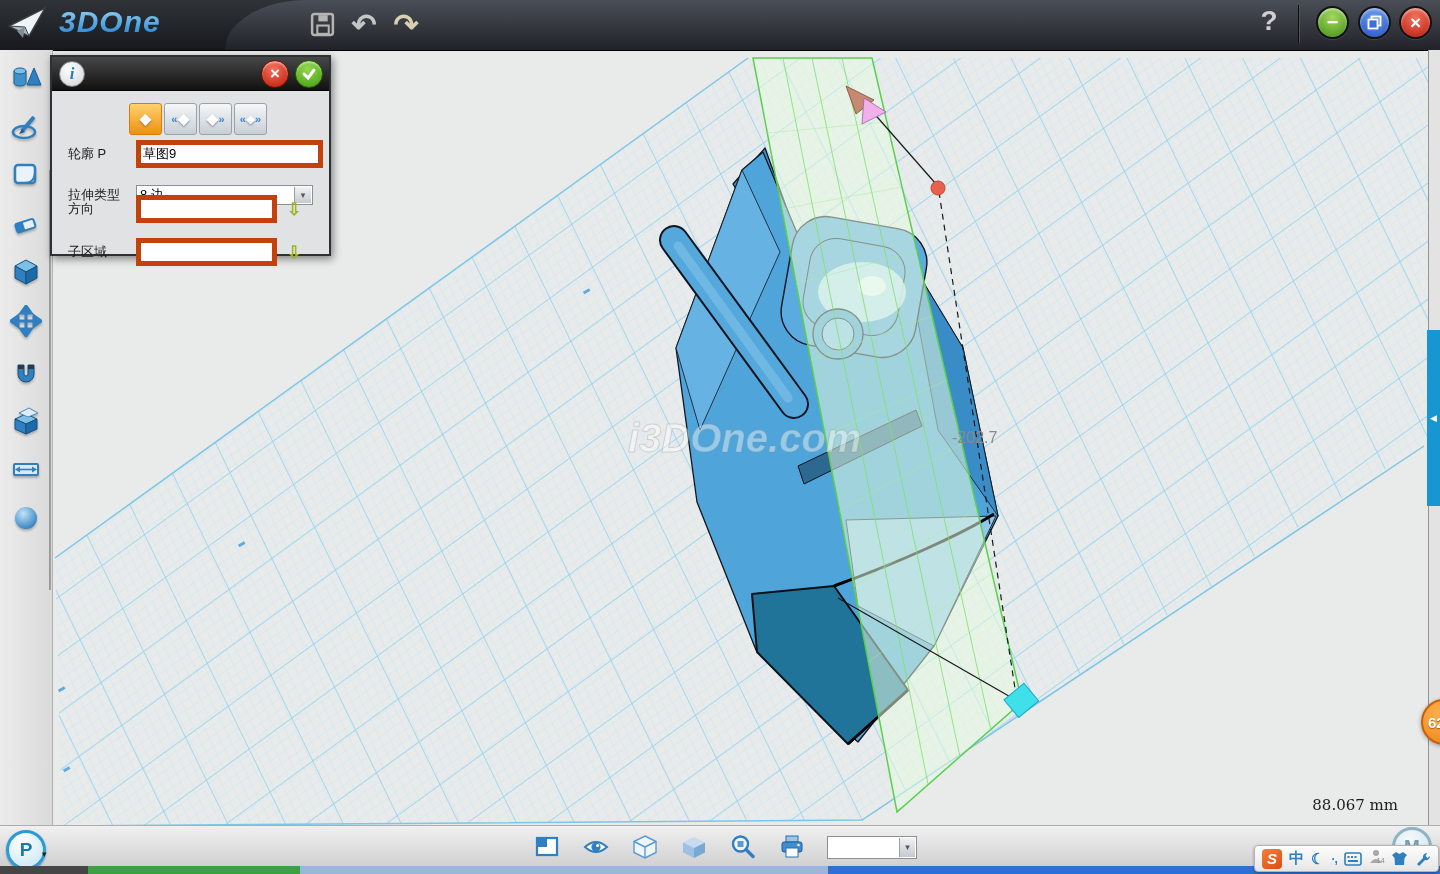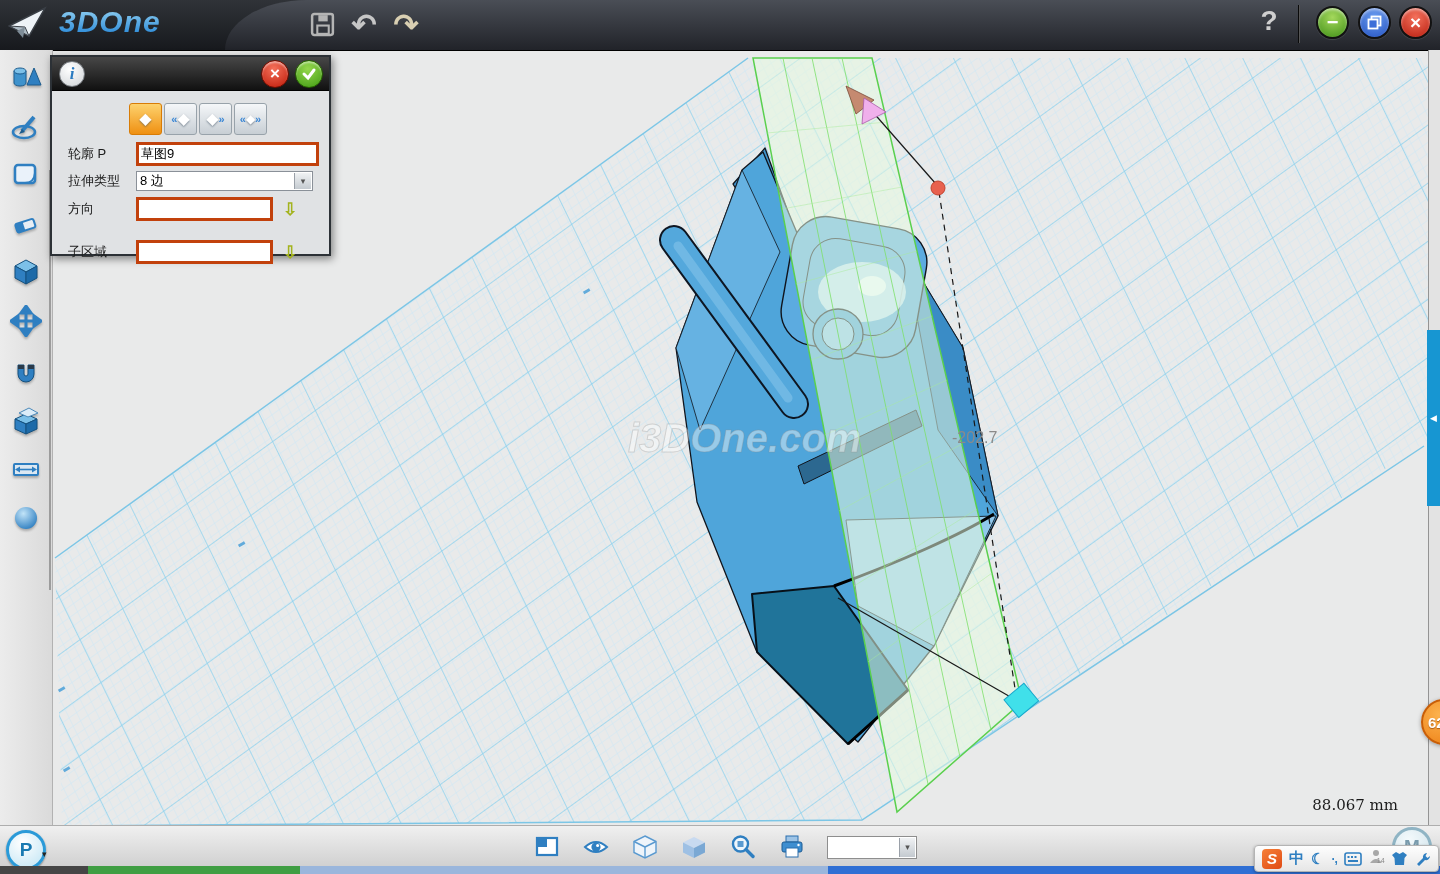--- a/index.html
+++ b/index.html
@@ -50,21 +50,21 @@
     display:flex;align-items:center;justify-content:center;box-shadow:inset 0 2px 2px rgba(255,255,255,.5);}
   .mode-row{position:absolute;left:77px;top:46px;display:flex;gap:2px;}
   .mode-btn{width:31px;height:30px;border:1px solid #98a2aa;border-radius:3px;
     background:linear-gradient(#f5f7f9,#c7ced4);display:flex;align-items:center;justify-content:center;gap:0;}
   .mode-btn.sel{background:linear-gradient(#fdd26e,#ef9012);border-color:#d87c06;}
   .dmd{color:#fff;font-size:16px;text-shadow:0 1px 2px rgba(40,60,80,.55);line-height:1;}
   .dmd.sm{font-size:12px;}
   .chev{color:#3a86d4;font-size:11px;font-weight:bold;line-height:1;}
   .field-row{position:absolute;left:0;width:329px;height:22px;display:flex;align-items:center;}
   .f-label{width:68px;padding-left:16px;font-size:13px;color:#1c1c1c;white-space:nowrap;}
-  .f-input{width:173px;height:18px;border:3px solid #c2410c;background:#fff;font-size:13px;padding:0 2px;
+  .f-input{width:173px;height:18px;border:5px solid #c2410c;background:#fff;font-size:13px;padding:0 2px;
     font-family:"Liberation Sans",sans-serif;}
   .f-input.short{width:127px;}
   .combo-wrap{position:relative;width:177px;height:20px;border:1px solid #8a9098;background:#fff;
     font-size:13px;display:flex;align-items:center;padding-left:3px;box-sizing:border-box;}
   .combo-arrow{position:absolute;right:1px;top:1px;bottom:1px;width:16px;
     background:linear-gradient(#f0f2f4,#c4cad0);border-left:1px solid #9aa0a8;
     display:flex;align-items:center;justify-content:center;font-size:9px;color:#555;}
   .picker{margin-left:10px;font-size:17px;font-weight:bold;color:#a3b31e;line-height:1;}
   
   .bottombar{position:absolute;left:0;top:825px;width:1440px;height:41px;
@@ -353,21 +353,21 @@
       <div class="mode-btn">
           <span class="chev">«</span>
           <span class="dmd sm">◆</span>
           <span class="chev">»</span>
         </div>
     </div>
     <div class="field-row" style="top:86px">
       <span class="f-label">轮廓 P</span>
       <input class="f-input" value="草图9" style="">
     </div>
-    <div class="field-row" style="top:113px">
+    <div class="field-row" style="top:127px">
       <span class="f-label">拉伸类型</span>
       <div class="combo-wrap">
         <span>8 边</span>
         <span class="combo-arrow">▾</span>
       </div>
     </div>
     <div class="field-row" style="top:141px">
       <span class="f-label">方向</span>
       <input class="f-input short" value="" style="">
       <span class="picker">⇩</span>

